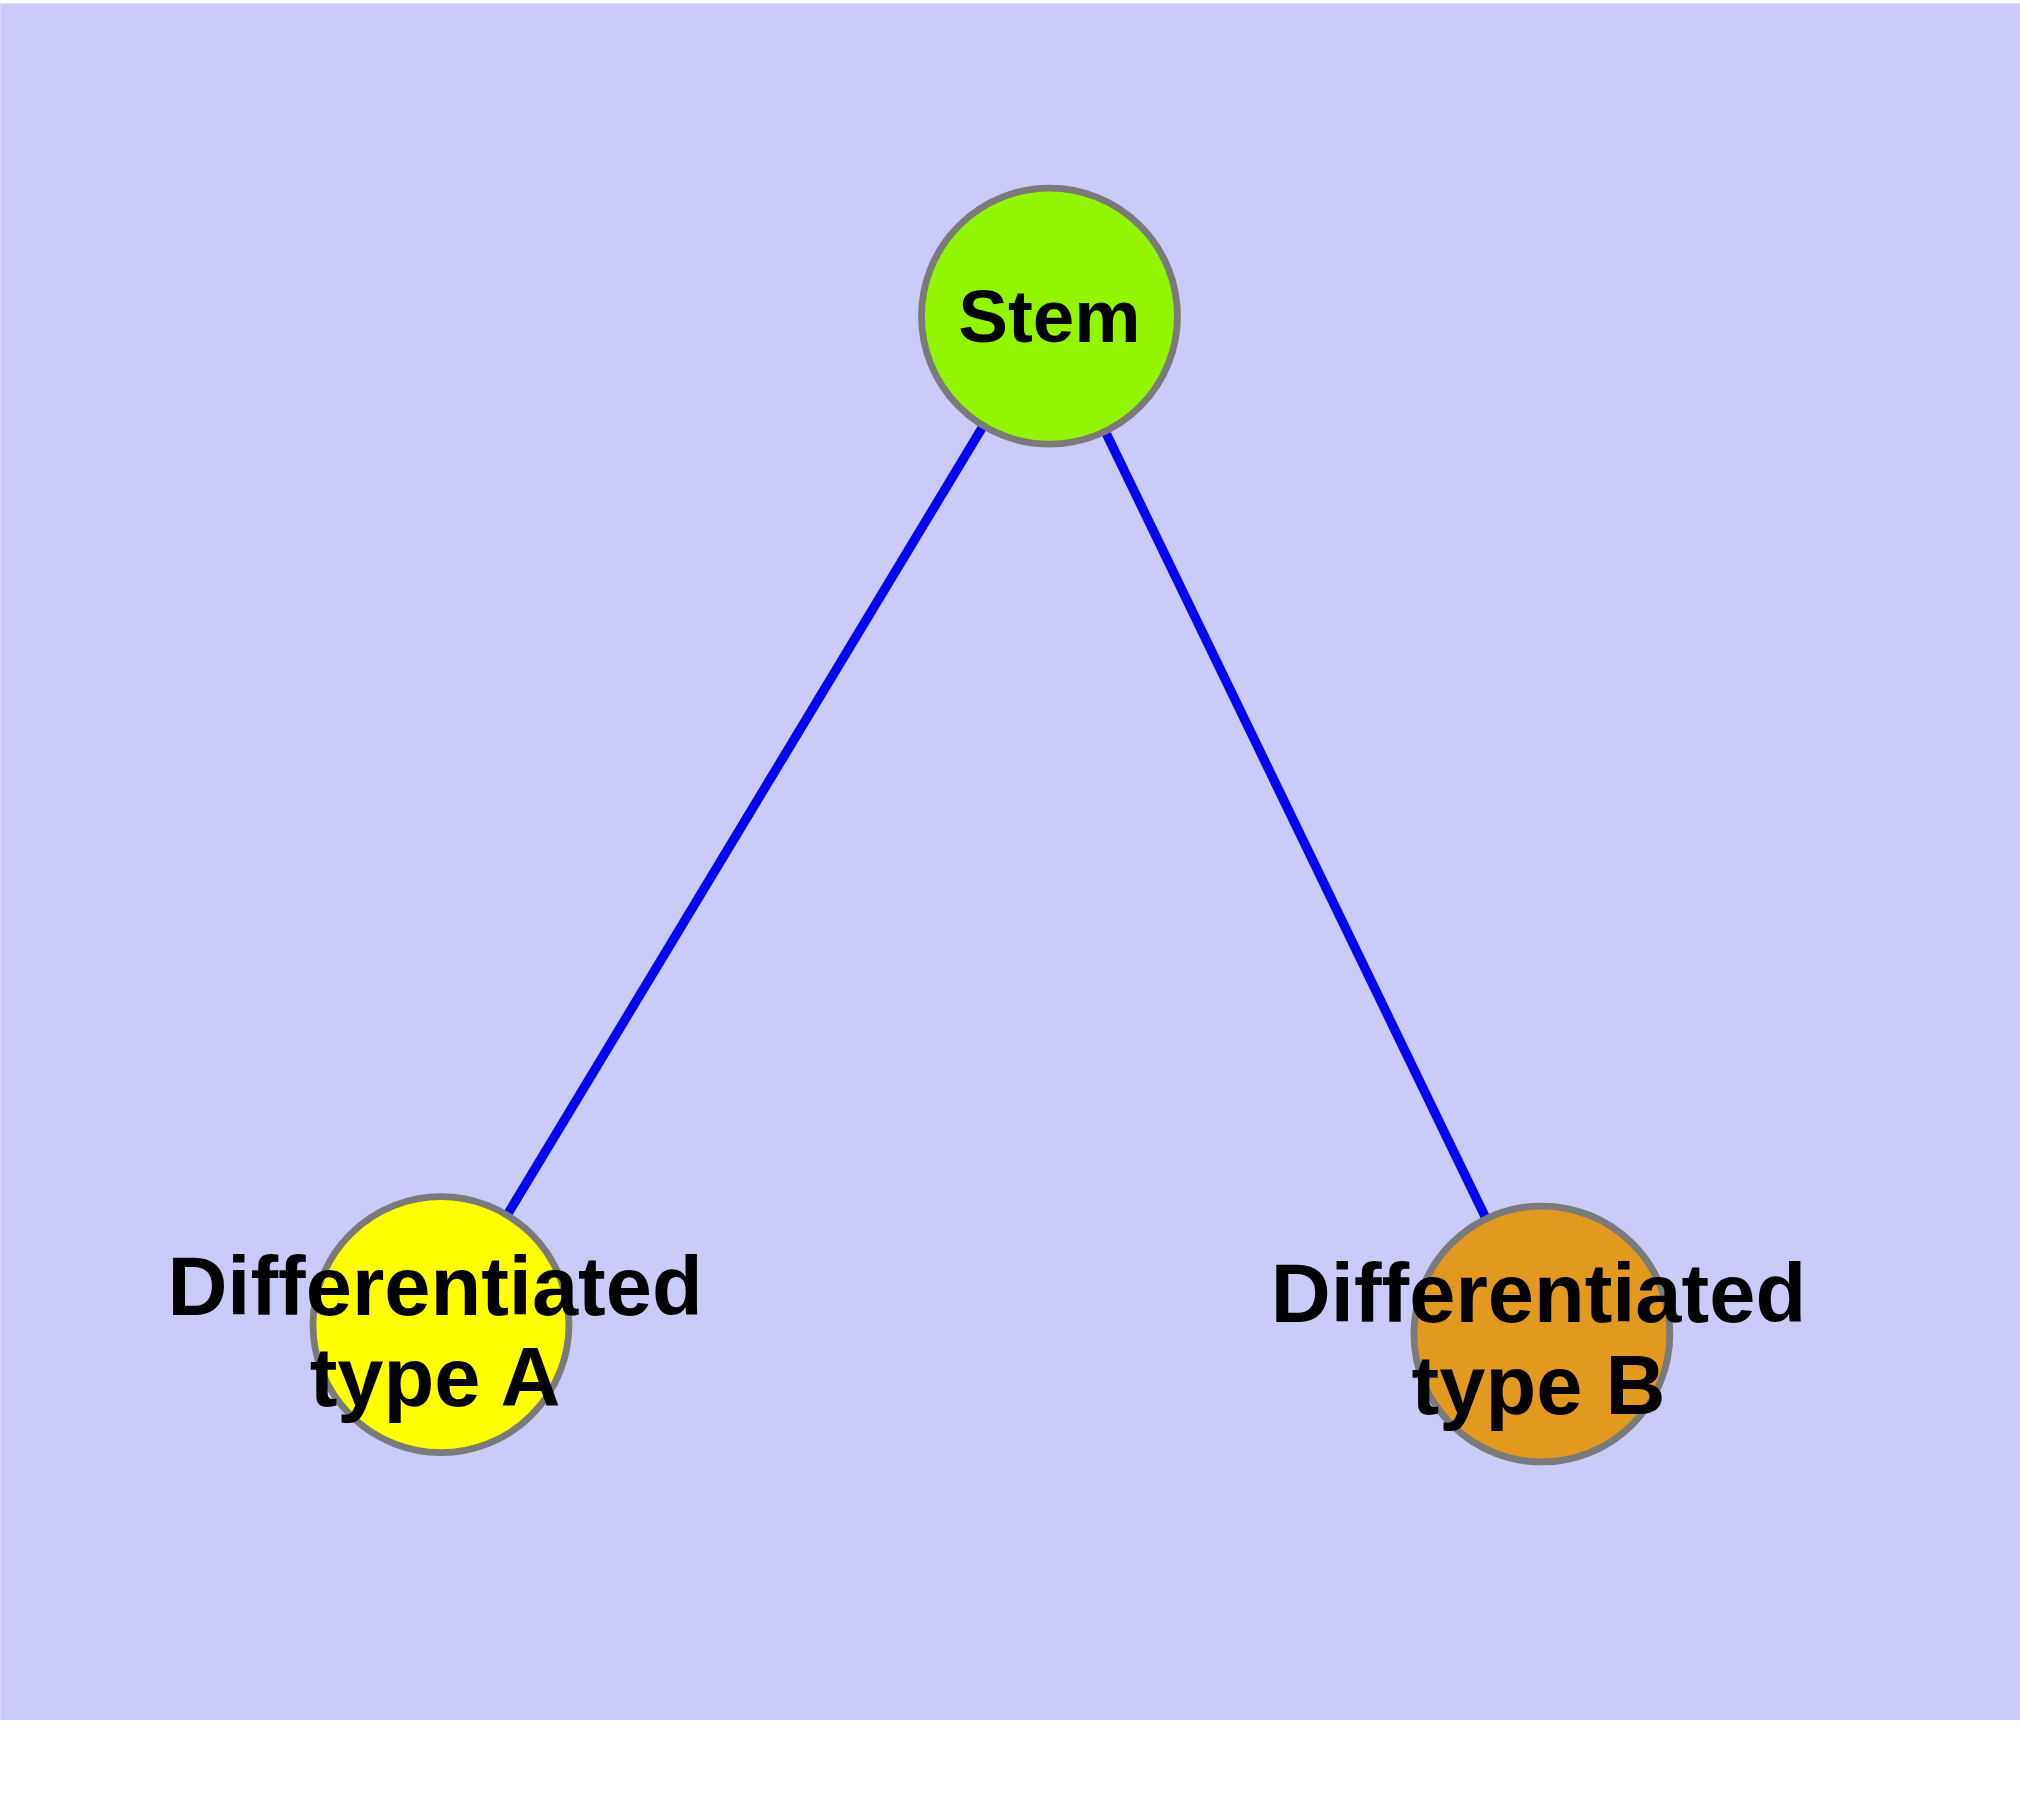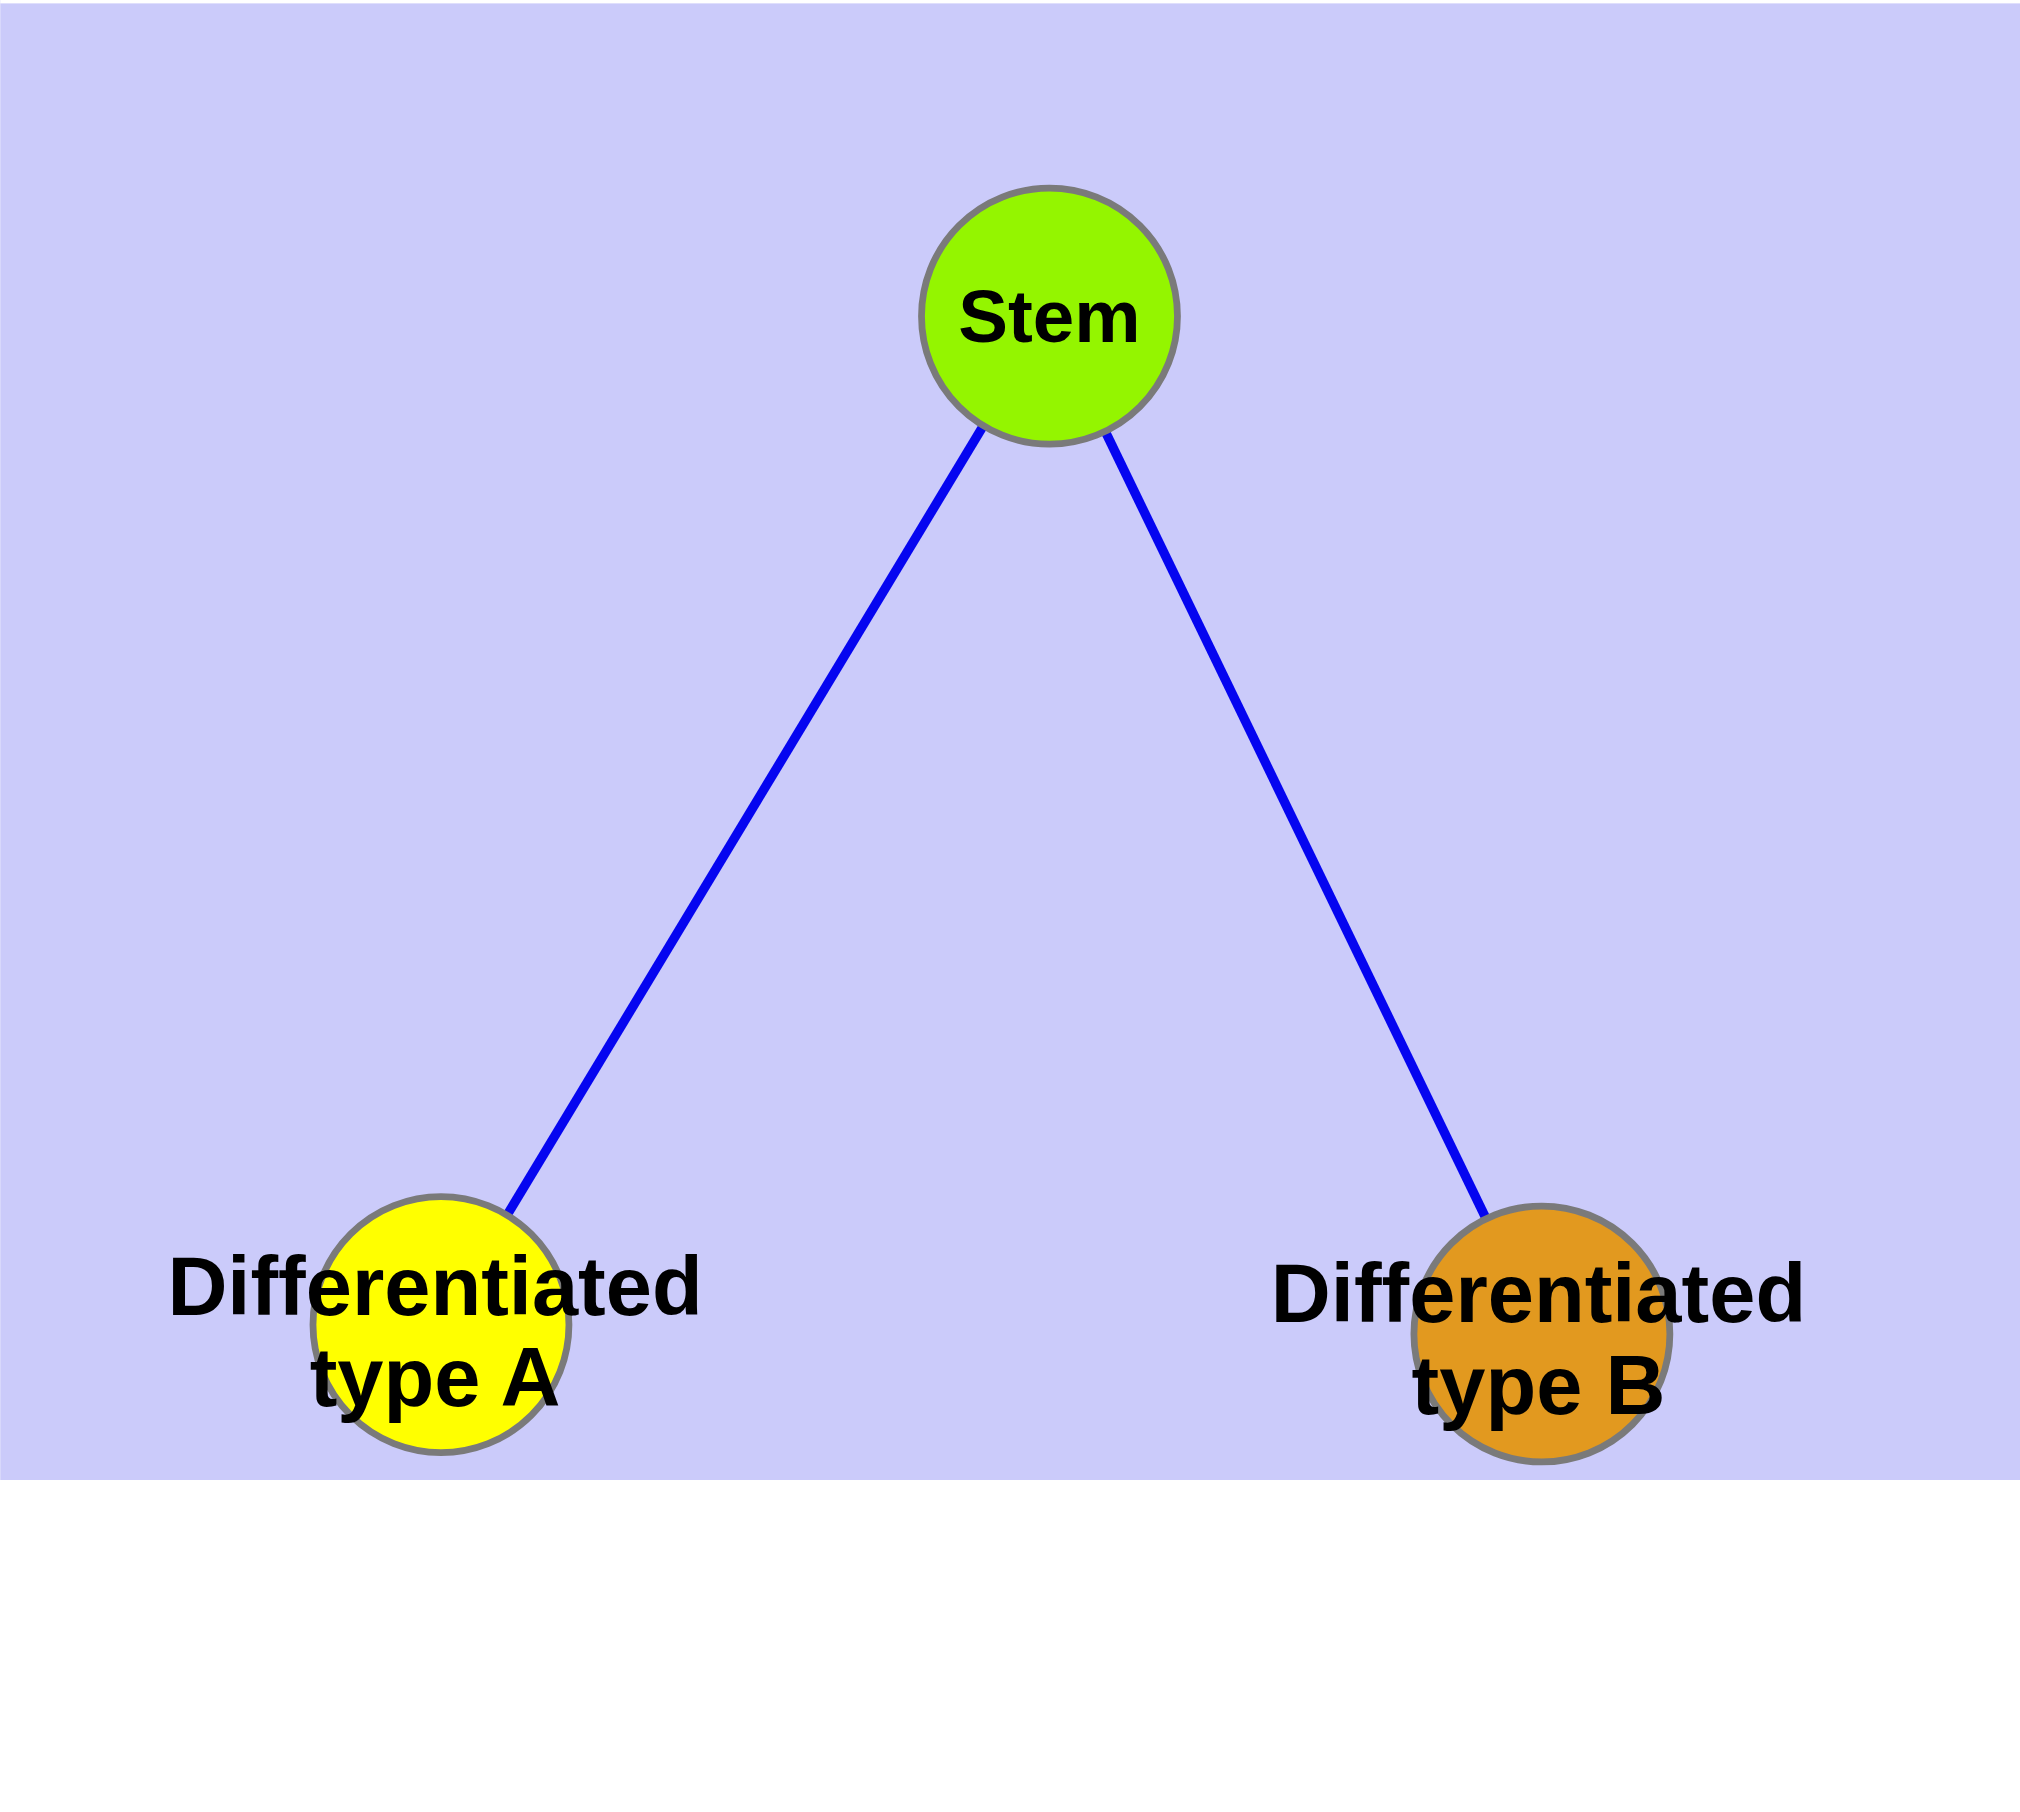--- a/index.html
+++ b/index.html
@@ -3,21 +3,21 @@
 <meta charset="utf-8">
 <style>
   html, body {
     margin: 0;
     padding: 0;
     background: #ffffff;
   }
   .stage {
     position: relative;
     width: 2021px;
-    height: 1480px;
+    height: 1720px;
     overflow: hidden;
     font-family: "Liberation Sans", sans-serif;
   }
   svg {
     display: block;
   }
   .node-label {
     font-family: "Liberation Sans", sans-serif;
     font-weight: bold;
   }

